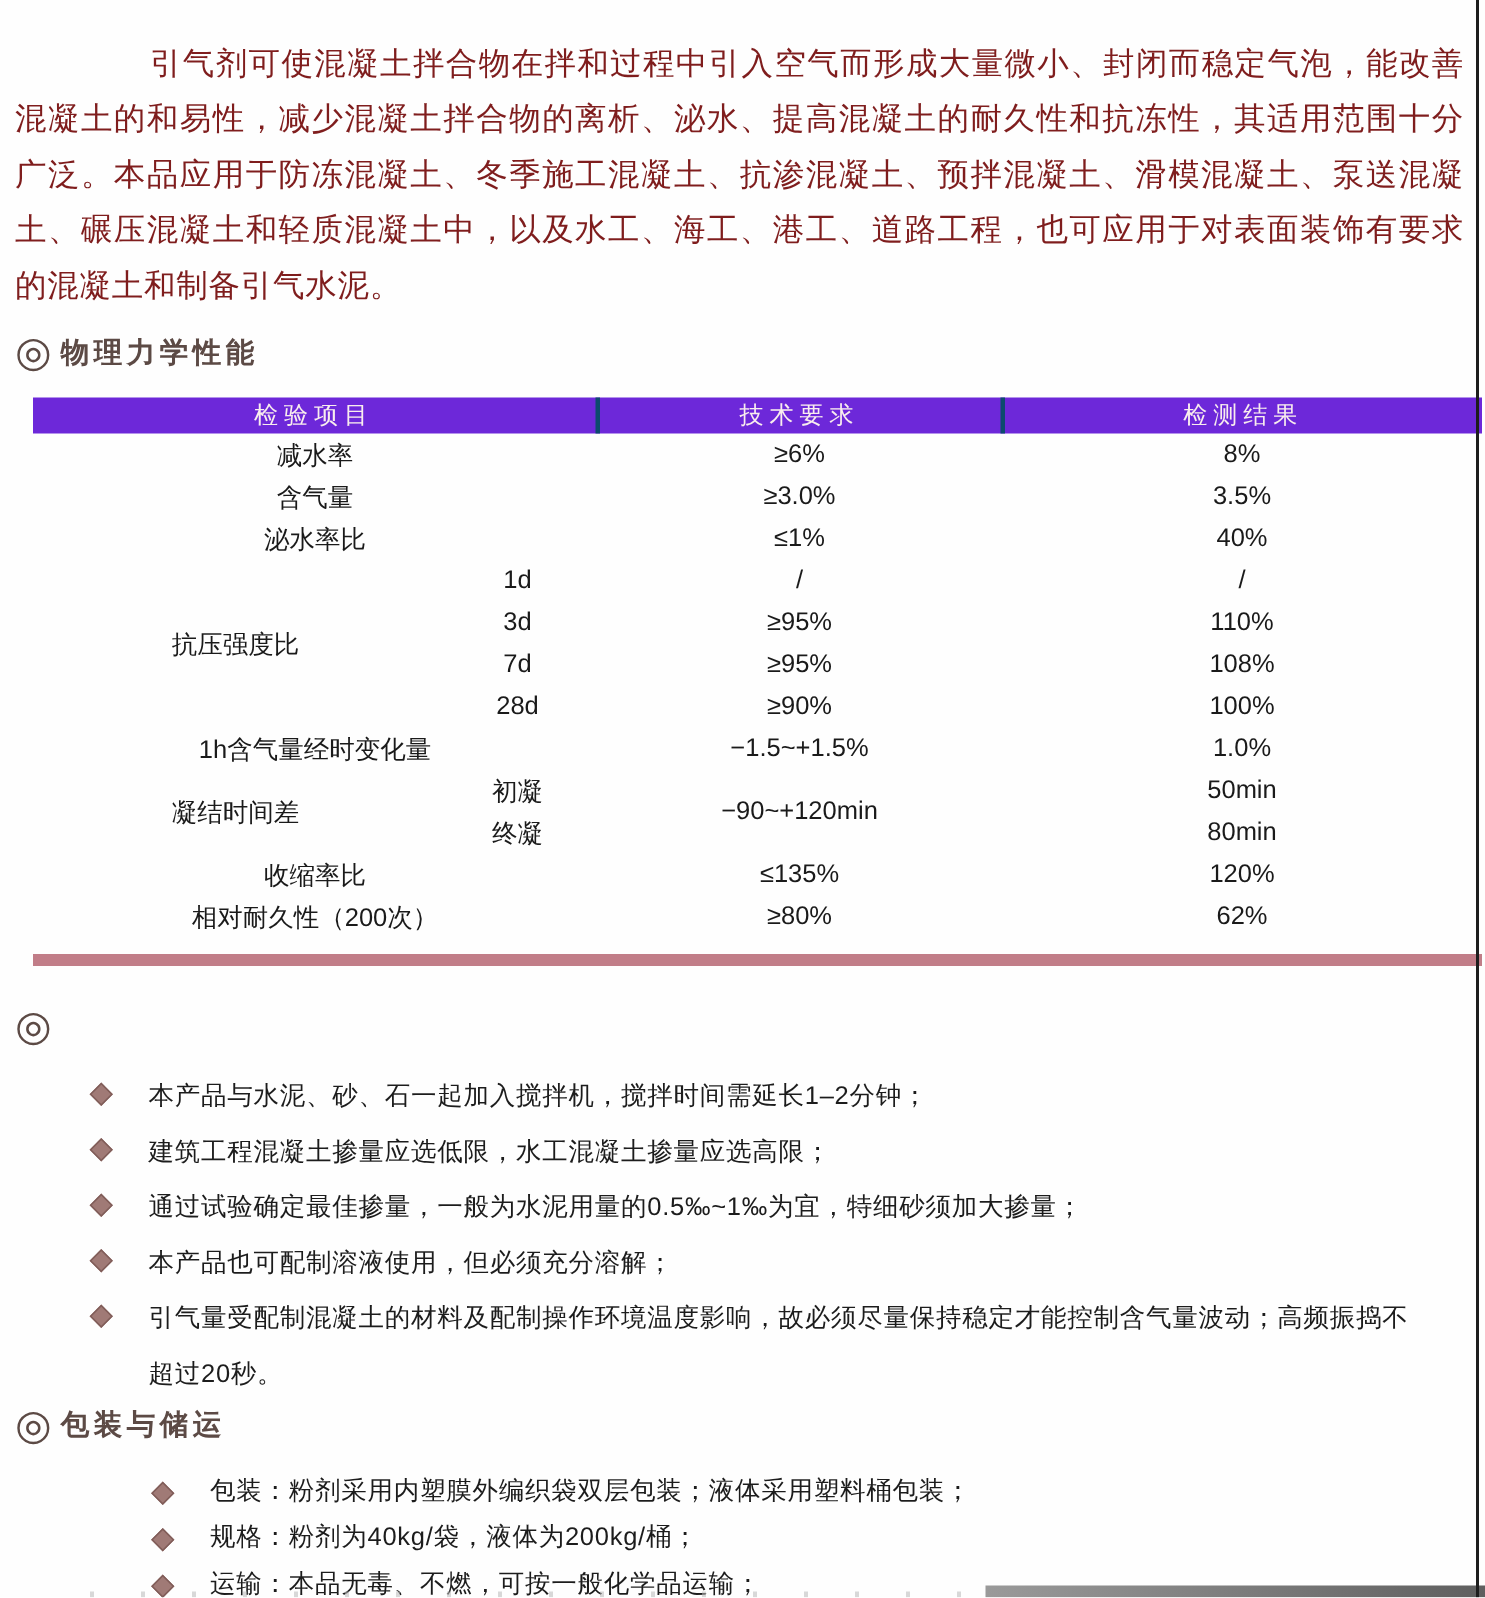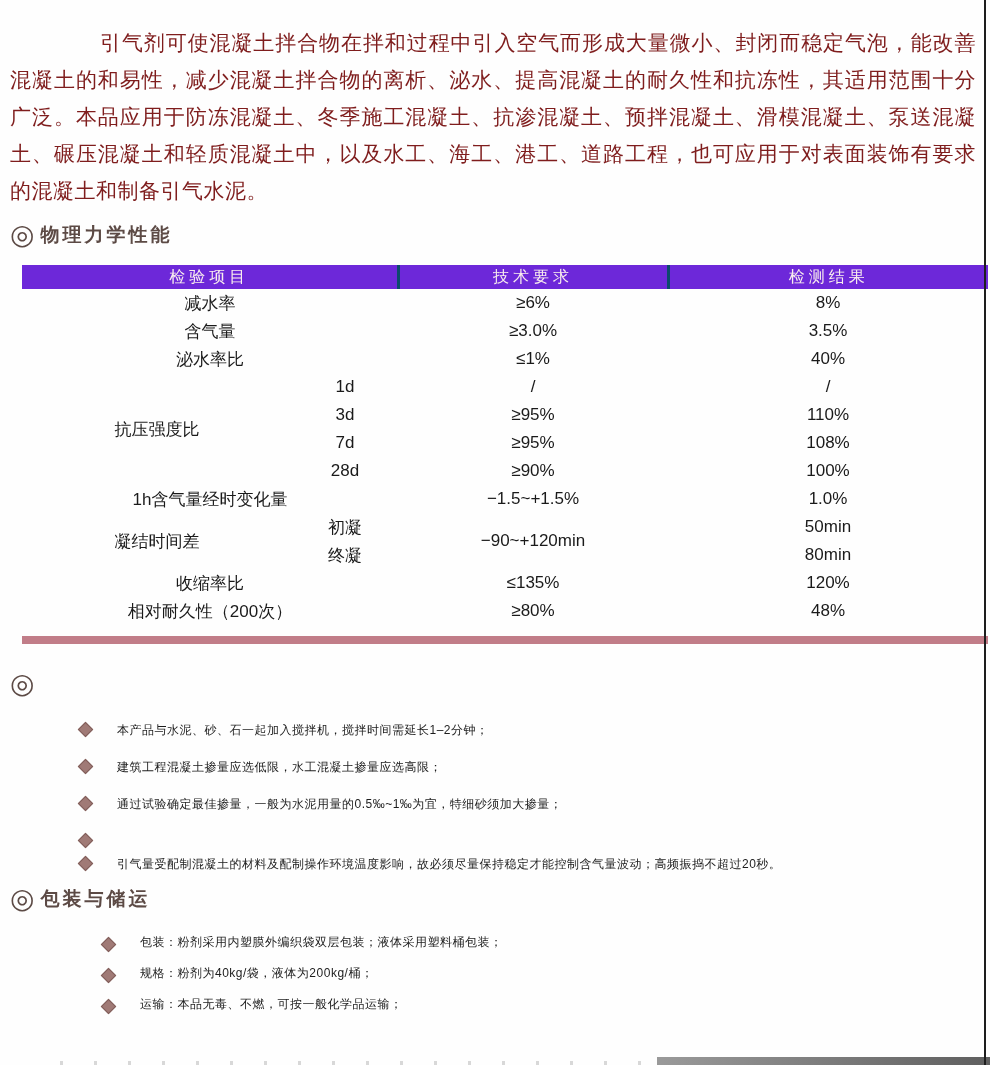--- a/index.html
+++ b/index.html
@@ -106,22 +106,22 @@
     background: #c17d88;
   }
 
   
   .bullet-list { list-style: none; }
   .usage-list     { margin-top: 14px; }
   .packaging-list { margin-top: 14px; }
   .bullet-list li {
     display: flex;
     align-items: flex-start;
-    padding-left: 80px;
-    font-size: 12px;
+    padding-left: 62px;
+    font-size: 17px;
   }
   .usage-list li     { line-height: 37px; }
   .packaging-list li { line-height: 31px; justify-content: flex-end; }
   .diamond-icon {
     flex: 0 0 auto;
     width: 11px;
     height: 11px;
     margin: 12px 26px 0 0;
     background: #a07a76;
     border: 1px solid #805d59;
@@ -209,21 +209,21 @@
           <td>80min</td>
         </tr>
         <tr>
           <td colspan="2">收缩率比</td>
           <td>≤135%</td>
           <td>120%</td>
         </tr>
         <tr>
           <td colspan="2">相对耐久性（200次）</td>
           <td>≥80%</td>
-          <td>48%</td>
+          <td>62%</td>
         </tr>
       </tbody>
     </table>
     <div class="table-footer-bar"></div>
   </div>
 
   <div class="section-heading heading-usage">
     <span class="marker">◎</span>
   </div>
 
@@ -235,20 +235,21 @@
     <li>
       <span class="diamond-icon"></span>
       <span class="bullet-text">建筑工程混凝土掺量应选低限，水工混凝土掺量应选高限；</span>
     </li>
     <li>
       <span class="diamond-icon"></span>
       <span class="bullet-text">通过试验确定最佳掺量，一般为水泥用量的0.5‰~1‰为宜，特细砂须加大掺量；</span>
     </li>
     <li>
       <span class="diamond-icon"></span>
+      <span class="bullet-text">本产品也可配制溶液使用，但必须充分溶解；</span>
     </li>
     <li>
       <span class="diamond-icon"></span>
       <span class="bullet-text">引气量受配制混凝土的材料及配制操作环境温度影响，故必须尽量保持稳定才能控制含气量波动；高频振捣不超过20秒。</span>
     </li>
   </ul>
 
   <div class="section-heading heading-packaging">
     <span class="marker">◎</span>
     <span class="heading-text">包装与储运</span>

